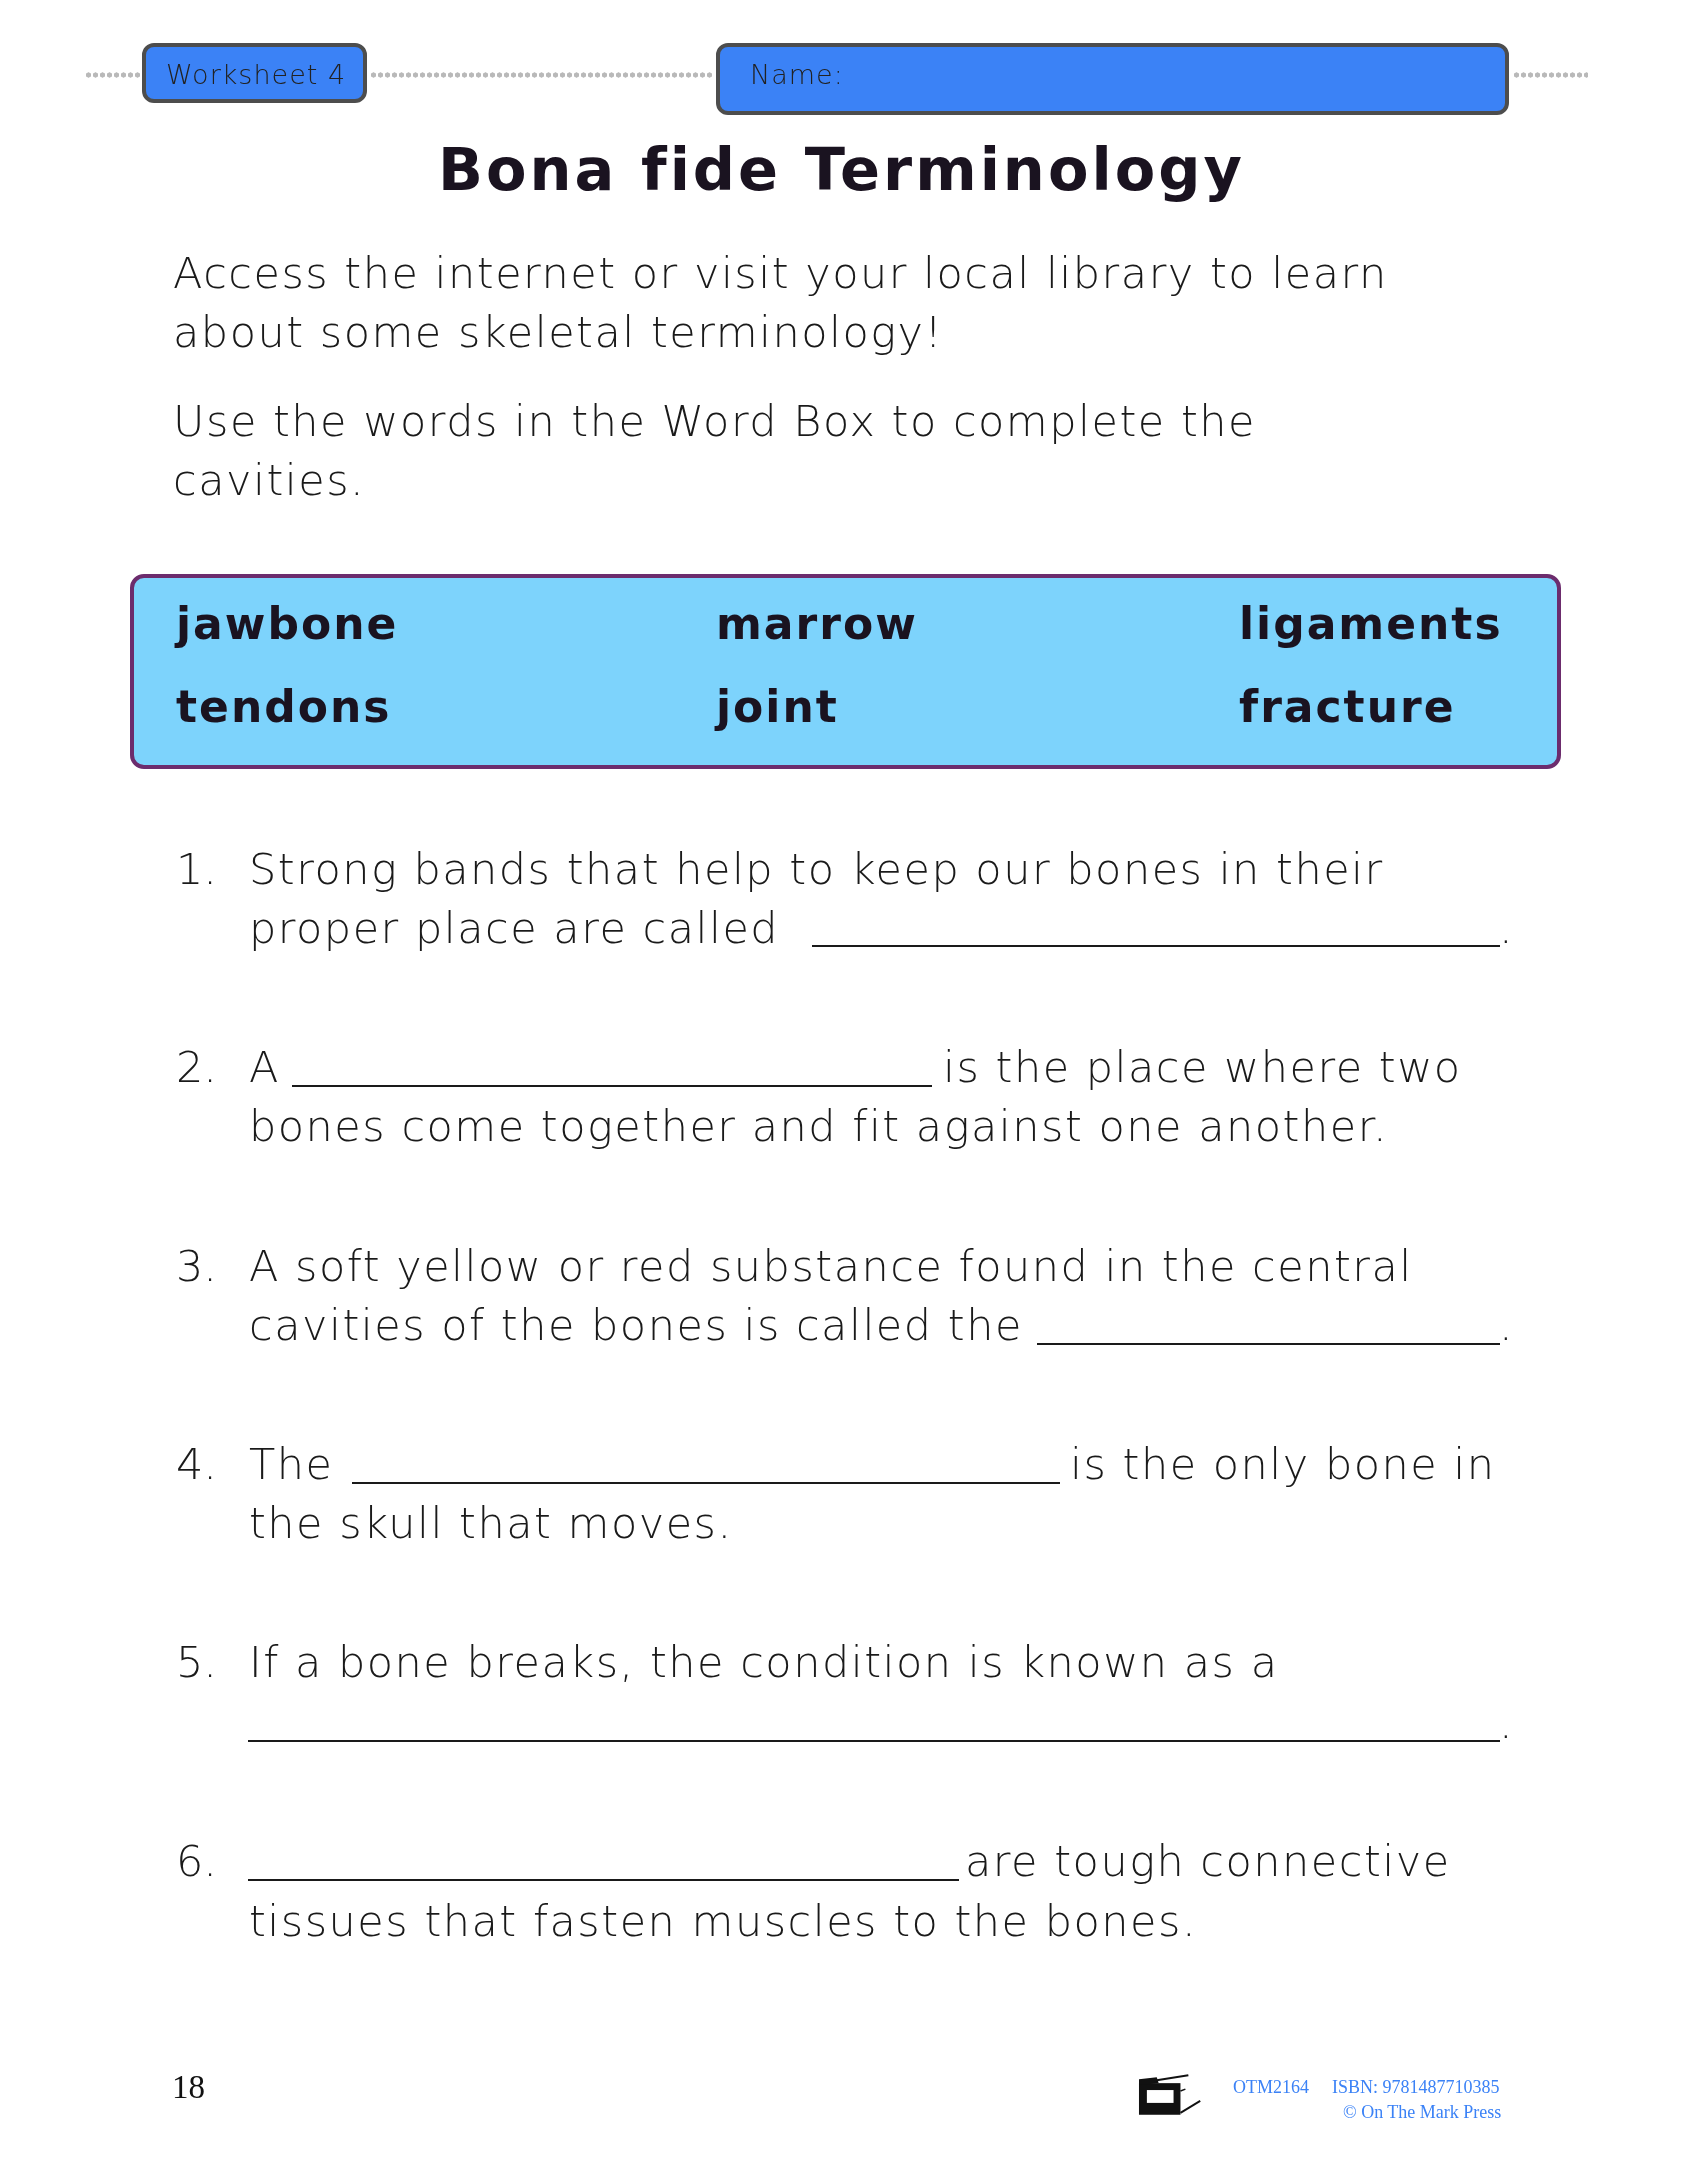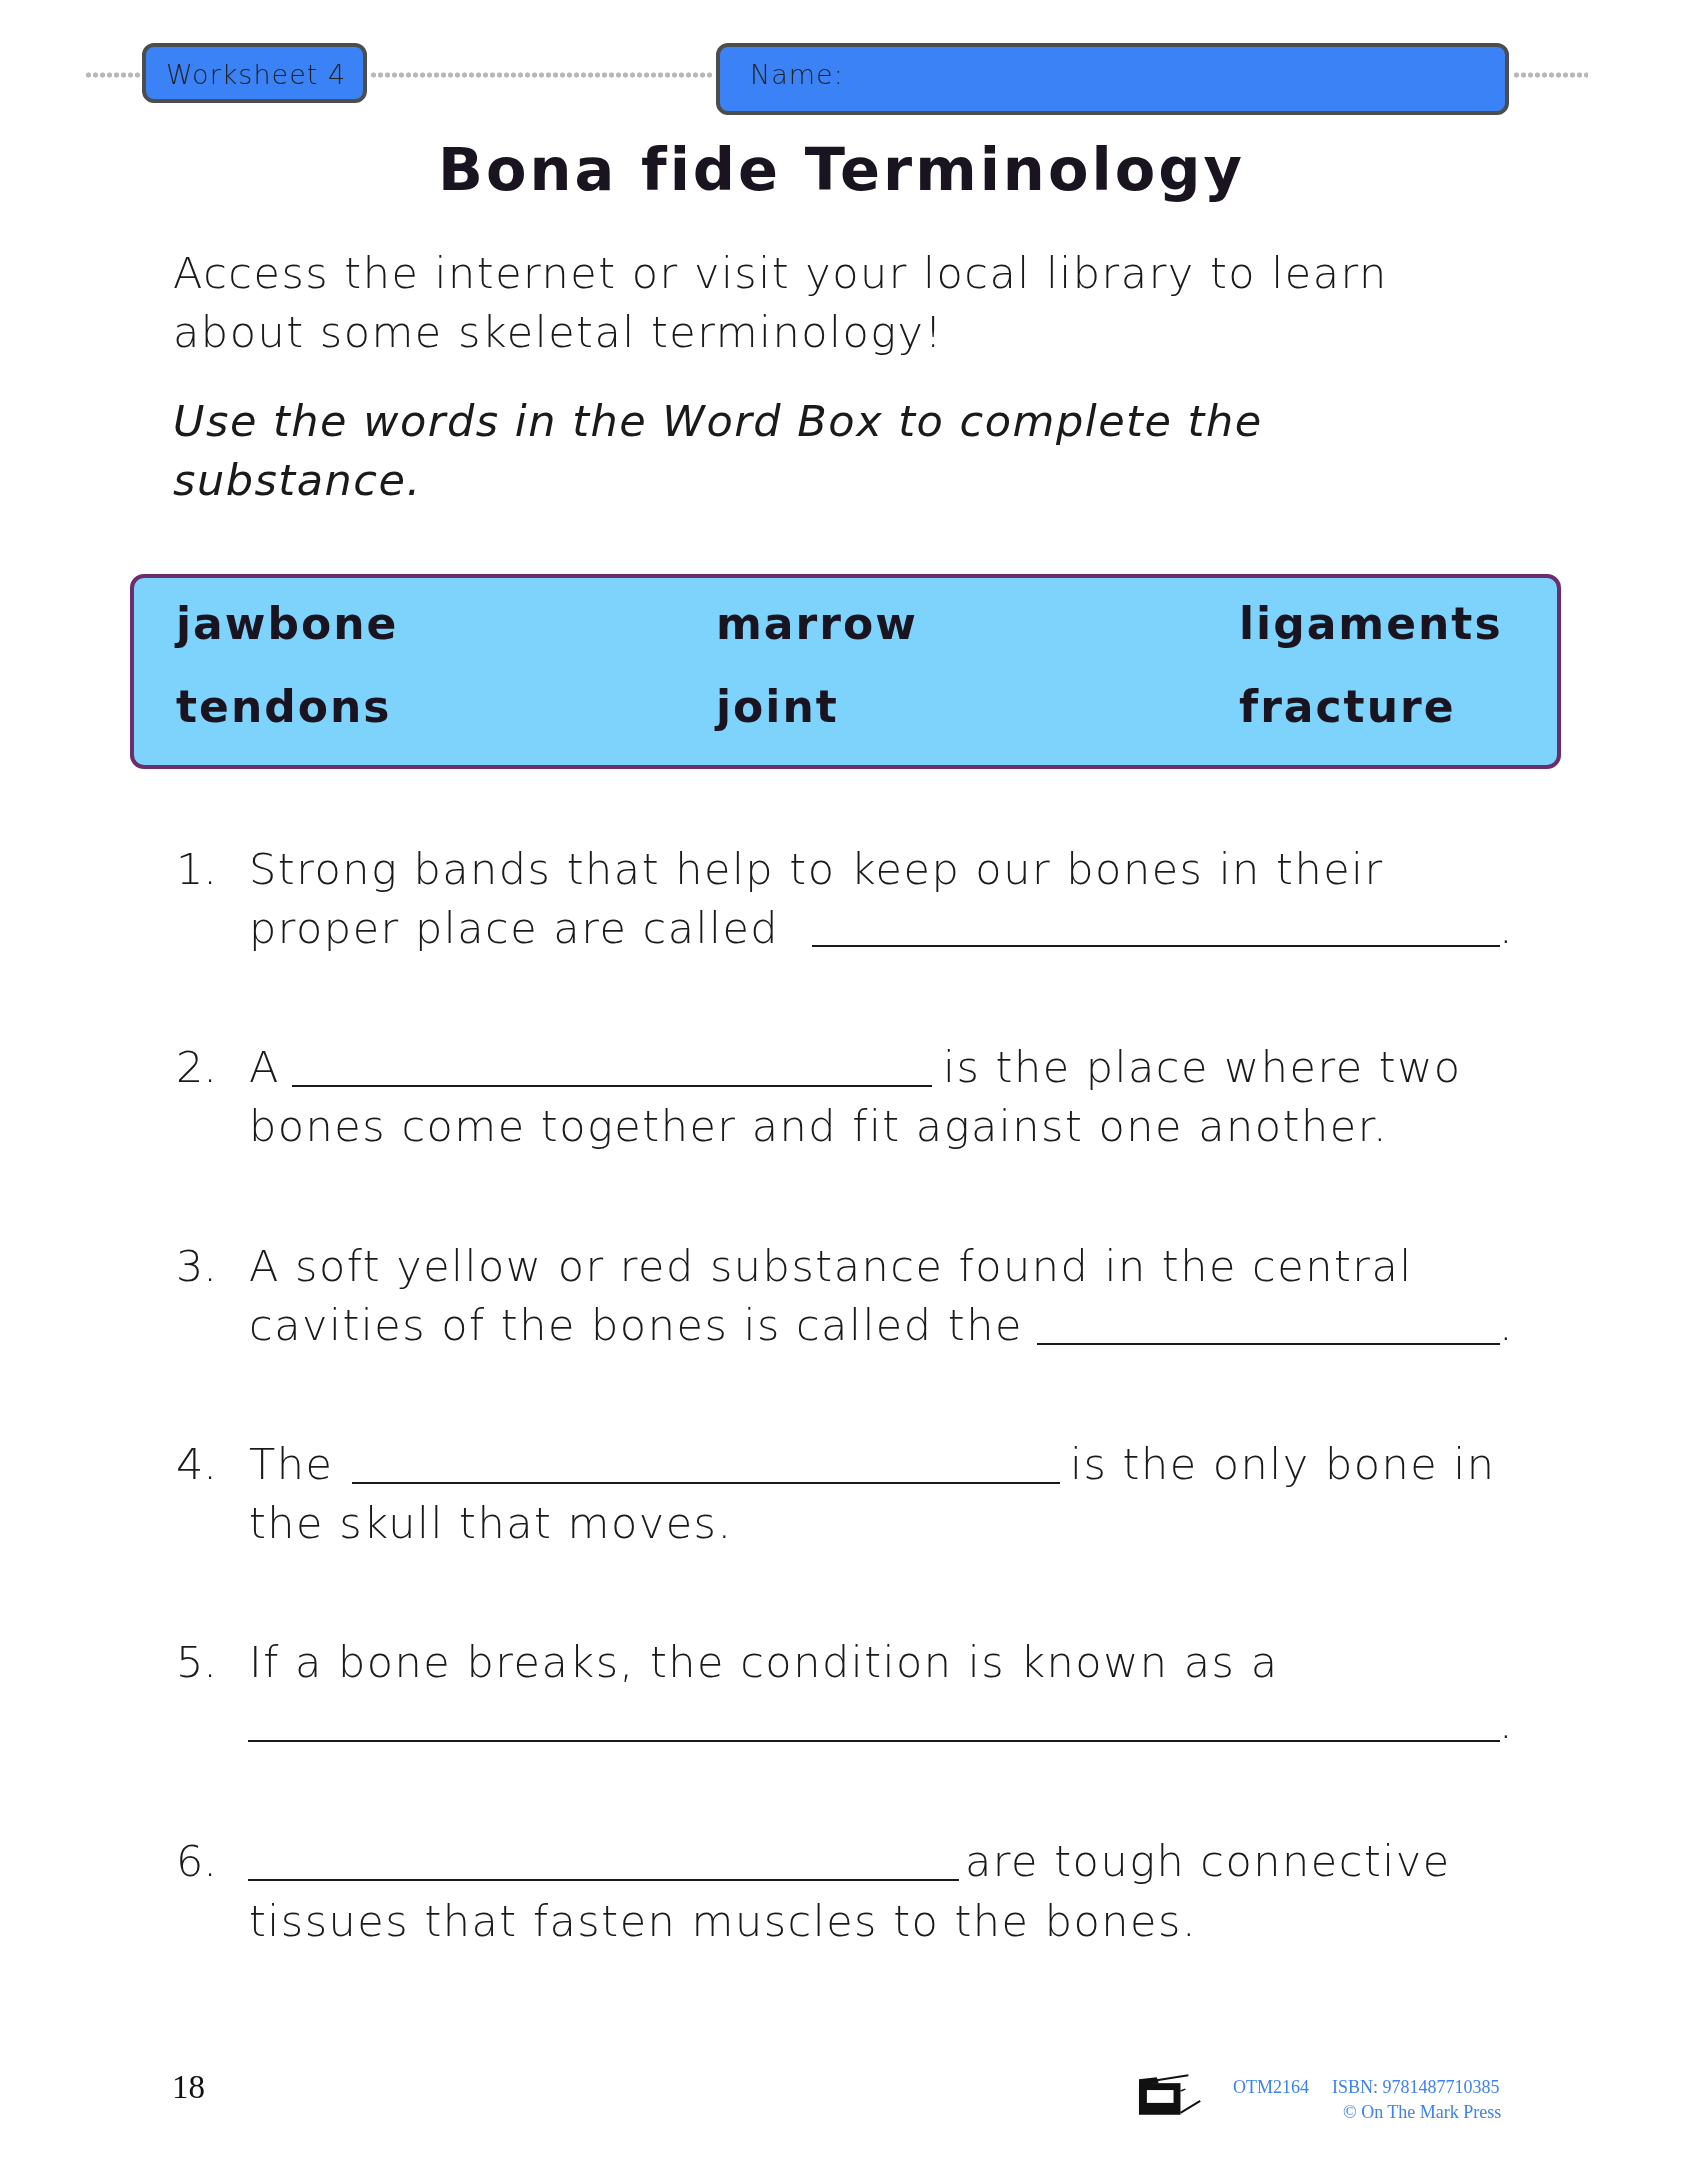--- a/index.html
+++ b/index.html
@@ -89,23 +89,23 @@
   <span style="left:30px;">Name:</span>
   <span style="left:139px;"></span>
 </div>
 
 <div class="title">Bona fide Terminology</div>
 
 <div class="para" style="top:244px;">
   <div>Access the internet or visit your local library to learn</div>
   <div>about some skeletal terminology!</div>
 </div>
-<div class="para" style="top:392px;font-style:italic;">
+<div class="para" style="top:392px;">
   <div>Use the words in the Word Box to complete the</div>
-  <div>substance.</div>
+  <div>cavities.</div>
 </div>
 
 <div class="wordbox">
   <div class="word" style="left:42px; top:20px;">jawbone</div>
   <div class="word" style="left:582px; top:20px;">marrow</div>
   <div class="word" style="left:1105px; top:20px;">ligaments</div>
   <div class="word" style="left:42px; top:103px;">tendons</div>
   <div class="word" style="left:582px; top:103px;">joint</div>
   <div class="word" style="left:1105px; top:103px;">fracture</div>
 </div>

